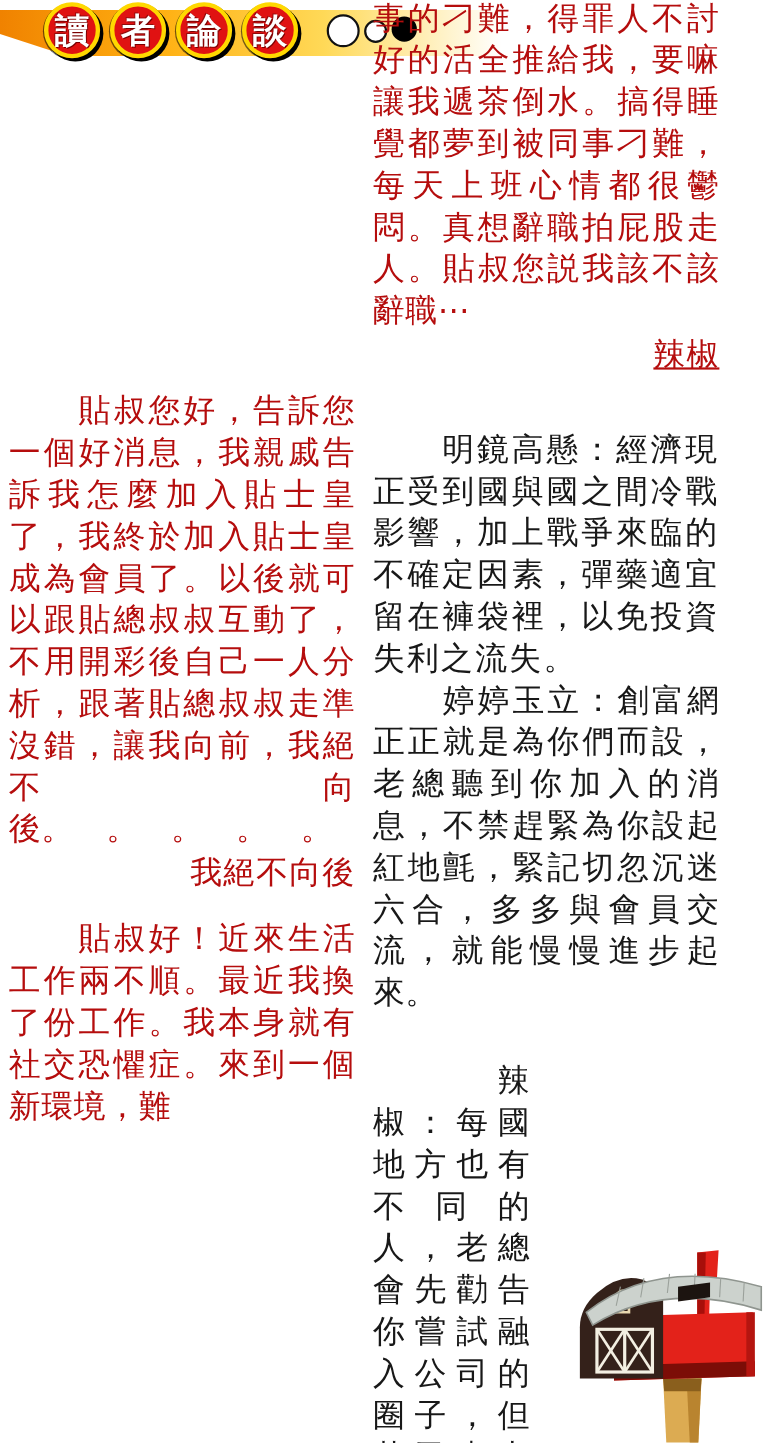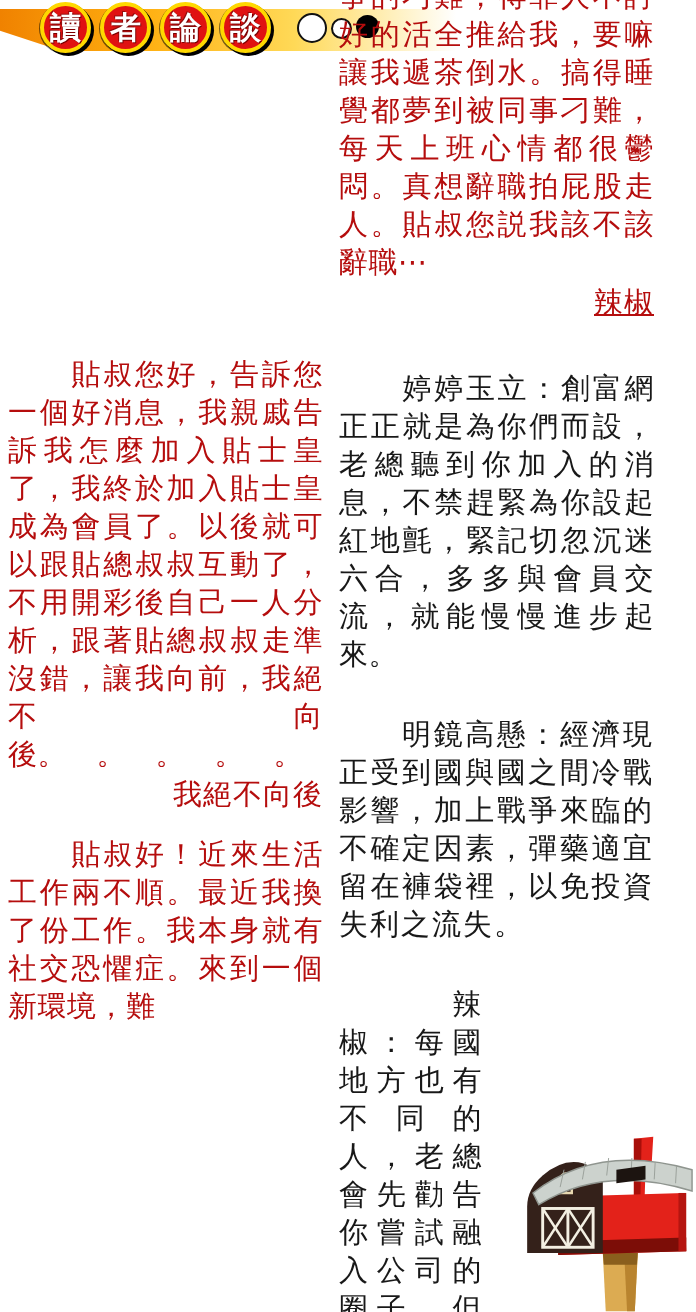--- a/index.html
+++ b/index.html
@@ -98,22 +98,22 @@
 
     <section class="col col-left">
       <p class="letter red">　　貼叔您好，告訴您一個好消息，我親戚告訴我怎麼加入貼士皇了，我終於加入貼士皇成為會員了。以後就可以跟貼總叔叔互動了，不用開彩後自己一人分析，跟著貼總叔叔走準沒錯，讓我向前，我絕不向後。　。　。　。　。</p>
       <p class="signature red sig-gap-b">我絕不向後</p>
       <p class="letter red">　　貼叔好！近來生活工作兩不順。最近我換了份工作。我本身就有社交恐懼症。來到一個新環境，難</p>
     </section>
 
     <section class="col col-right">
       <p class="letter red">免與同事交流少。新環境還沒適應，又受到同事的刁難，得罪人不討好的活全推給我，要嘛讓我遞茶倒水。搞得睡覺都夢到被同事刁難，每天上班心情都很鬱悶。真想辭職拍屁股走人。貼叔您説我該不該辭職⋯</p>
       <p class="signature red sig-gap-c">辣椒</p>
+      <p class="letter black spaced2 reply-gap">　　明鏡高懸：經濟現正受到國與國之間冷戰影響，加上戰爭來臨的不確定因素，彈藥適宜留在褲袋裡，以免投資失利之流失。</p>
       <p class="letter black">　　婷婷玉立：創富網正正就是為你們而設，老總聽到你加入的消息，不禁趕緊為你設起紅地氈，緊記切忽沉迷六合，多多與會員交流，就能慢慢進步起來。</p>
-      <p class="letter black spaced2 reply-gap">　　明鏡高懸：經濟現正受到國與國之間冷戰影響，加上戰爭來臨的不確定因素，彈藥適宜留在褲袋裡，以免投資失利之流失。</p>
       <p class="letter black reply-gap"><span class="mb-spacer"></span><span>　　辣椒：每國地方也有不同的人，老總會先勸告你嘗試融入公司的圈子，但若已盡力後仍受到欺凌的話就應該另尋出路，不宜久留。</span></p>
     </section>
 
   </main>
 
   <svg class="mailbox" viewBox="0 0 200 180" aria-hidden="true">
 
     <polygon points="106,120 142,120 139,180 109,180" fill="#dcab52"></polygon>
     <polygon points="128,120 142,120 139,180 131,180" fill="#b9842f"></polygon>
     <polygon points="106,120 142,120 141,132 107,132" fill="#8a5f1d"></polygon>

